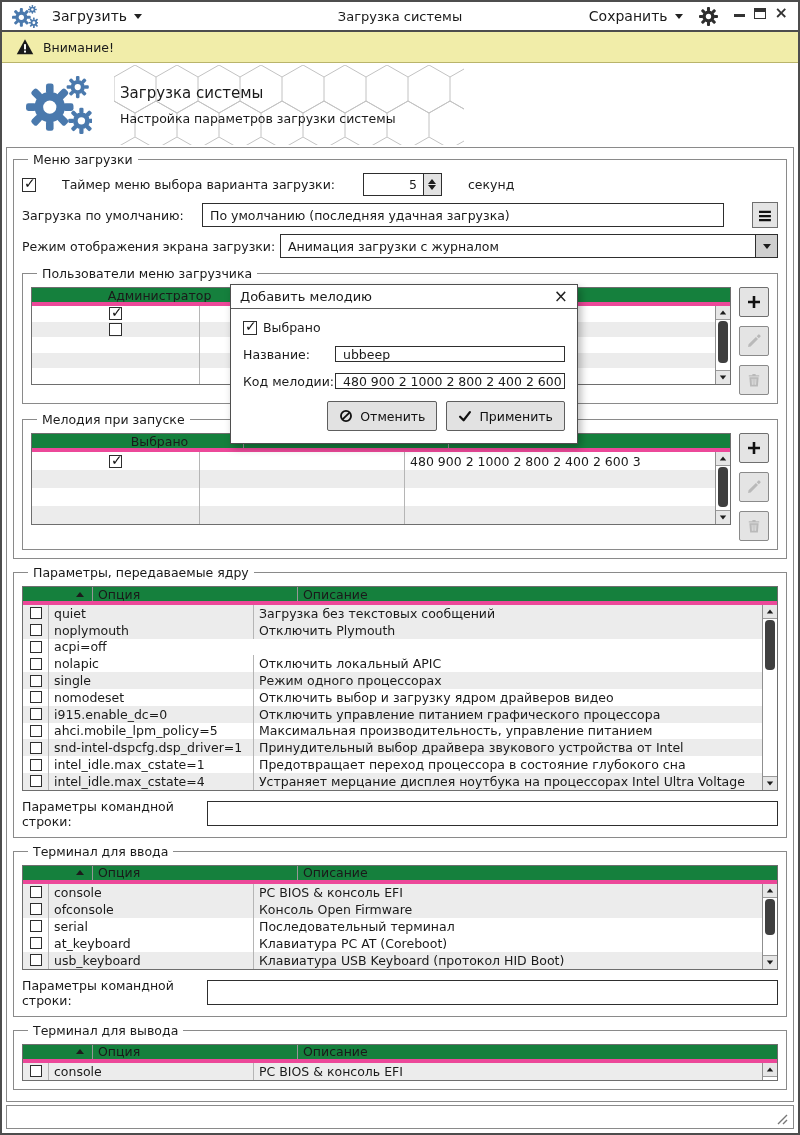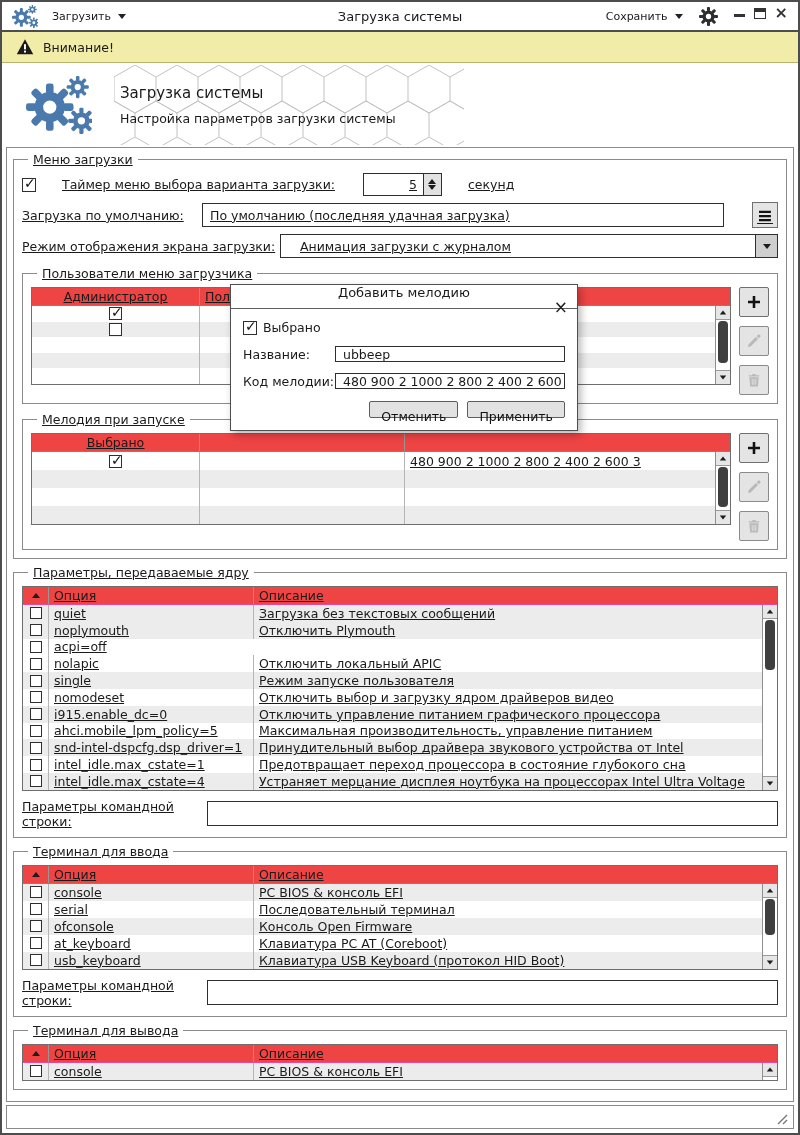--- a/index.html
+++ b/index.html
@@ -6,21 +6,21 @@
   html,body { background:#fff; }
   body { font-family:"DejaVu Sans","Liberation Sans",sans-serif; font-size:12.5px; color:#1a1a1a; }
 
   .window { position:relative; width:800px; height:1135px; border:2px solid #4d4d4d;
             background:#fff; display:flex; flex-direction:column; overflow:hidden; }
 
   
   .titlebar { height:30px; flex:0 0 30px; border-bottom:2px solid #4d4d4d;
               display:flex; align-items:center; padding:0 10px; position:relative; }
   .tb-left { display:flex; align-items:center; gap:14px; }
-  .menu-btn { display:flex; align-items:center; gap:7px; cursor:default; font-size:11px; }
+  .menu-btn { display:flex; align-items:center; gap:7px; cursor:default; font-size:14px; }
   .caret-down { width:0;height:0;border-left:4.5px solid transparent;border-right:4.5px solid transparent;border-top:5.5px solid #222; }
   .tb-title { position:absolute; left:0; right:0; text-align:center; font-size:13px; pointer-events:none; }
   .tb-right { margin-left:auto; display:flex; align-items:center; gap:16px; z-index:1; }
   .winctrls { display:flex; align-items:flex-start; gap:9px; margin-top:-6px; }
   .wc { display:inline-block; }
   .wc-min { width:11px; height:3px; background:#333; margin-top:8px; }
   .wc-max { width:12px; height:11px; border:1.5px solid #333; border-top:4px solid #333; margin-top:2px; }
   .wc-close { font-size:16px; font-weight:bold; color:#333; line-height:14px; }
 
   
@@ -31,21 +31,21 @@
   .banner { height:84px; flex:0 0 84px; position:relative; display:flex; align-items:center; background:#fff; }
   .hexbg { position:absolute; left:112px; top:2px; height:80px; width:350px; }
   .banner-logo { margin-left:24px; position:relative; z-index:1; }
   .banner-text { margin-left:28px; position:relative; z-index:1; }
   .banner-title { font-size:15px; margin-bottom:9px; }
   .banner-sub { font-size:12.5px; }
 
   
   .main-frame { flex:1; margin:0 4px; border:1px solid #8a8a8a; padding:2px 6px 4px; overflow:hidden; }
 
-  fieldset { border:1px solid #8a8a8a; padding:4px 8px 8px; margin-top:6px;text-decoration:underline; }
+  fieldset { border:1px solid #8a8a8a; padding:4px 8px 8px; margin-top:6px; }
   fieldset legend { padding:0 5px; margin-left:6px; font-size:12.5px; }
   fieldset.inner { margin-top:8px; }
 
   .frow { display:flex; align-items:center; margin-top:6px;gap:20px; }
   .frow:first-of-type { margin-top:2px; }
 
   
   .cb { width:14px; height:14px; border:1.5px solid #2e2e2e; background:#fff; flex:0 0 14px;
         display:inline-flex; align-items:center; justify-content:center; position:relative; }
   .cb.checked::after { content:"✓"; font-size:14px; font-weight:bold; color:#111; position:absolute; top:-4px; left:1px; }
@@ -61,29 +61,29 @@
 
   .textfield { height:24px; border:1.5px solid #2e2e2e; background:#fff; display:flex; align-items:center;
                padding:0 7px; white-space:nowrap; overflow:hidden; }
   .grow { flex:1; }
   .gap-l { margin-left:8px; }
 
   .sqbtn { height:26px; width:26px; border:1px solid #6f6f6f; background:#e4e4e4;
            display:flex; align-items:center; justify-content:center; }
   .hamburger { font-size:19px; font-weight:bold; line-height:1; color:#111; }
 
-  .combo { height:24px; border:1.5px solid #2e2e2e; background:#fff; display:flex; align-items:center;padding-left:12px; }
+  .combo { height:24px; border:1.5px solid #2e2e2e; background:#fff; display:flex; align-items:center; }
   .combo-text { flex:1; padding:0 7px; white-space:nowrap; overflow:hidden; }
   .combo-arrow { width:22px; align-self:stretch; background:#cfcfcf; border-left:1.5px solid #2e2e2e;
                  display:flex; align-items:center; justify-content:center; }
 
   
   .table-zone { display:flex; align-items:flex-start; gap:8px; margin-top:2px; }
   .dtable { border:1px solid #6e6e6e; background:#fff; flex:1; display:flex; flex-direction:column; }
-  .thead { display:flex; background:#ef4444; border-bottom:1px solid #ec4899; height:18px; }
+  .thead { display:flex; background:#15803d; border-bottom:4px solid #ec4899; height:18px;padding-left:44px; }
   .thcell { display:flex; align-items:center; padding:0 5px; border-right:1px solid #979797;
             overflow:hidden; white-space:nowrap; }
   .thcell:last-child { border-right:none; }
   .tbodywrap { display:flex; }
   .tbody { flex:1; }
   .trow { display:flex; align-items:center; }
   .tcell { padding:0 5px; height:100%; display:flex; align-items:center; border-right:1px solid #b5b5b5;
            overflow:hidden; white-space:nowrap; }
   .tcell:last-child { border-right:none; }
   .center { justify-content:center; }
@@ -124,31 +124,31 @@
   .abtn.disabled { color:#b9b9b9; }
 
   .cmdrow { display:flex; align-items:center; margin-top:8px; }
   .cmdrow label { width:185px; flex:0 0 185px; }
   .cmdrow input { flex:1; height:25px; border:1.5px solid #2e2e2e; padding:0 6px;
                   font:inherit; background:#fff; }
 
   
   .dialog { position:absolute; left:228px; top:282px; width:348px; background:#fff;
             border:1px solid #4f4f4f; box-shadow:3px 4px 8px rgba(0,0,0,.28); z-index:10; }
-  .dlg-title { height:24px; display:flex; align-items:center; padding:0 9px; border-bottom:1px solid #5e5e5e; font-size:13px;flex-direction:column; }
+  .dlg-title { height:24px; display:flex; align-items:center; padding:0 9px; border-bottom:1px solid #5e5e5e; font-size:13px; }
   .dlg-close { margin-left:auto; font-size:17px; line-height:15px; color:#222; }
   .dlg-body { padding:9px 12px 12px; }
   .dlg-row { display:flex; align-items:center; margin-top:11px; }
   .dlg-row:first-child { margin-top:2px; }
   .dlg-label { width:92px; flex:0 0 92px; }
   .dlg-field { flex:1; height:16px; border:1.5px solid #2e2e2e; display:flex; align-items:center; padding:0 7px;
                white-space:nowrap; overflow:hidden; }
   .dlg-btns { display:flex; justify-content:flex-end; gap:9px; margin-top:12px; }
-  .dlg-btn { height:17px; border:1px solid #5e5e5e; background:#e2e2e2; border-radius:2px;
-             display:flex; align-items:center; gap:7px; padding:0 11px; font-size:12.5px; color:#111;flex-direction:column; }
+  .dlg-btn { height:30px; border:1px solid #5e5e5e; background:#e2e2e2; border-radius:2px;
+             display:flex; align-items:center; gap:7px; padding:0 11px; font-size:12.5px; color:#111; }
   .dlg-btn svg { width:14px; height:14px; }
 
   
   .statusbar { flex:0 0 24px; height:24px; margin:3px 4px 4px; border:1px solid #8a8a8a;
                position:relative; background:#fff; }
   .grip { position:absolute; right:5px; bottom:3px; }
 
   .blue { color:#4a79ad; }
   .lbl { white-space:nowrap; }
   .ml6 { margin-left:6px; }
@@ -495,21 +495,21 @@
                     <span class="cb" style="width:12px;height:12px;flex-basis:12px"></span>
                   </div>
                   <div class="tcell k2">nolapic</div>
                   <div class="tcell k3">Отключить локальный APIC</div>
                 </div>
                 <div class="trow even">
                   <div class="tcell k1 center">
                     <span class="cb" style="width:12px;height:12px;flex-basis:12px"></span>
                   </div>
                   <div class="tcell k2">single</div>
-                  <div class="tcell k3">Режим запуске пользователя</div>
+                  <div class="tcell k3">Режим одного процессорах</div>
                 </div>
                 <div class="trow odd">
                   <div class="tcell k1 center">
                     <span class="cb" style="width:12px;height:12px;flex-basis:12px"></span>
                   </div>
                   <div class="tcell k2">nomodeset</div>
                   <div class="tcell k3">Отключить выбор и загрузку ядром драйверов видео</div>
                 </div>
                 <div class="trow even">
                   <div class="tcell k1 center">
@@ -583,33 +583,33 @@
           <div class="tbodywrap">
             <div class="tbody">
 
             <div class="trow even">
                   <div class="tcell k1 center">
                     <span class="cb" style="width:12px;height:12px;flex-basis:12px"></span>
                   </div>
                   <div class="tcell k2">console</div>
                   <div class="tcell k3">PC BIOS &amp; консоль EFI</div>
                 </div>
+                <div class="trow even">
+                  <div class="tcell k1 center">
+                    <span class="cb" style="width:12px;height:12px;flex-basis:12px"></span>
+                  </div>
+                  <div class="tcell k2">ofconsole</div>
+                  <div class="tcell k3">Консоль Open Firmware</div>
+                </div>
                 <div class="trow odd">
                   <div class="tcell k1 center">
                     <span class="cb" style="width:12px;height:12px;flex-basis:12px"></span>
                   </div>
                   <div class="tcell k2">serial</div>
                   <div class="tcell k3">Последовательный терминал</div>
-                </div>
-                <div class="trow even">
-                  <div class="tcell k1 center">
-                    <span class="cb" style="width:12px;height:12px;flex-basis:12px"></span>
-                  </div>
-                  <div class="tcell k2">ofconsole</div>
-                  <div class="tcell k3">Консоль Open Firmware</div>
                 </div>
                 <div class="trow odd">
                   <div class="tcell k1 center">
                     <span class="cb" style="width:12px;height:12px;flex-basis:12px"></span>
                   </div>
                   <div class="tcell k2">at_keyboard</div>
                   <div class="tcell k3">Клавиатура PC AT (Coreboot)</div>
                 </div>
                 <div class="trow even">
                   <div class="tcell k1 center">

